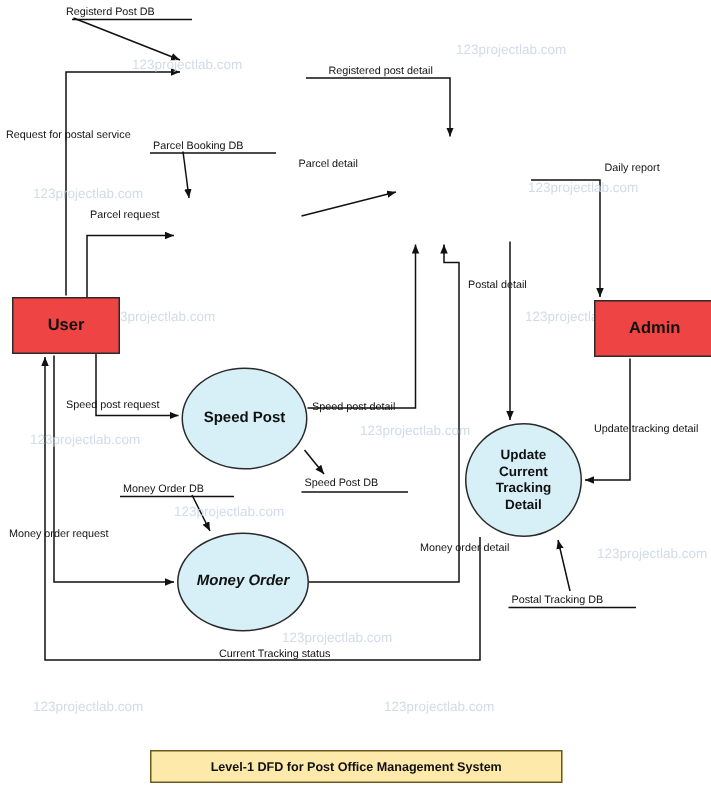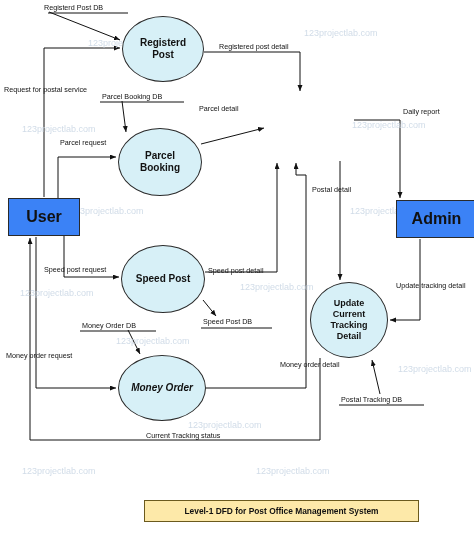--- a/index.html
+++ b/index.html
@@ -2,21 +2,21 @@
 <html><head>
 <meta charset="utf-8">
 <style>
   html,body{margin:0;padding:0;}
   body{width:474px;height:535px;background:#ffffff;font-family:"Liberation Sans",sans-serif;overflow:hidden;}
   #stage{position:relative;width:474px;height:535px;}
   svg.layer{position:absolute;left:0;top:0;width:474px;height:535px;}
   .wm{position:absolute;color:#c9d6e4;font-size:9px;font-family:"Liberation Sans",sans-serif;white-space:nowrap;opacity:.85;pointer-events:none;}
   .node{position:absolute;box-sizing:border-box;display:flex;align-items:center;justify-content:center;text-align:center;font-weight:bold;color:#111;}
   .circ{background:#d7f0f7;border:1px solid #2a2a2a;border-radius:50%;font-size:10px;line-height:12px;}
-  .box{background:#3b82f6;border:1px solid #2a2a2a;font-size:16px;}
+  .box{background:#ef4444;border:1px solid #2a2a2a;font-size:11px;}
   .lbl{position:absolute;font-size:7.2px;color:#111;white-space:nowrap;font-family:"Liberation Sans",sans-serif;}
   .store{position:absolute;font-size:7.2px;color:#111;white-space:nowrap;}
   .title{position:absolute;box-sizing:border-box;background:#fde9a9;border:1px solid #6b5a1e;display:flex;align-items:center;justify-content:center;font-size:8.4px;font-weight:bold;color:#111;}
 </style>
 </head>
 <body>
 
 <div id="stage">
 
   <svg class="layer">
@@ -80,28 +80,20 @@
   <div class="wm" style="left:70px;top:206px">123projectlab.com</div>
   <div class="wm" style="left:20px;top:288px">123projectlab.com</div>
   <div class="wm" style="left:240px;top:282px">123projectlab.com</div>
   <div class="wm" style="left:350px;top:206px">123projectlab.com</div>
   <div class="wm" style="left:116px;top:336px">123projectlab.com</div>
   <div class="wm" style="left:398px;top:364px">123projectlab.com</div>
   <div class="wm" style="left:188px;top:420px">123projectlab.com</div>
   <div class="wm" style="left:22px;top:466px">123projectlab.com</div>
   <div class="wm" style="left:256px;top:466px">123projectlab.com</div>
 
-  <div class="node circ" style="left:122px;top:16px;width:82px;height:66px;">
-      <span style="white-space:pre-line">Registerd
-Post</span>
-    </div>
-  <div class="node circ" style="left:118px;top:128px;width:84px;height:68px;">
-      <span style="white-space:pre-line">Parcel
-Booking</span>
-    </div>
   <div class="node circ" style="left:121px;top:245px;width:84px;height:68px;">
       <span style="white-space:pre-line">Speed Post</span>
     </div>
   <div class="node circ" style="left:118px;top:355px;width:88px;height:66px;font-style:italic;">
       <span style="white-space:pre-line">Money Order</span>
     </div>
   <div class="node circ" style="left:310px;top:282px;width:78px;height:76px;font-size:9px;line-height:11px;">
       <span style="white-space:pre-line">Update
 Current
 Tracking
@@ -127,17 +119,17 @@
   <div class="lbl" style="left:199px;top:104px">Parcel detail</div>
   <div class="lbl" style="left:403px;top:107px">Daily report</div>
   <div class="lbl" style="left:312px;top:185px">Postal detail</div>
   <div class="lbl" style="left:44px;top:265px">Speed post request</div>
   <div class="lbl" style="left:208px;top:266px">Speed post detail</div>
   <div class="lbl" style="left:396px;top:281px">Update tracking detail</div>
   <div class="lbl" style="left:6px;top:351px">Money order request</div>
   <div class="lbl" style="left:280px;top:360px">Money order detail</div>
   <div class="lbl" style="left:146px;top:431px">Current Tracking status</div>
 
-  <div class="title" style="left:100px;top:500px;width:275px;height:22px;margin-left:44px;">
+  <div class="title" style="left:100px;top:500px;width:275px;height:22px;">
       <span>Level-1 DFD for Post Office Management System</span>
     </div>
 
 </div>
 
 </body></html>

